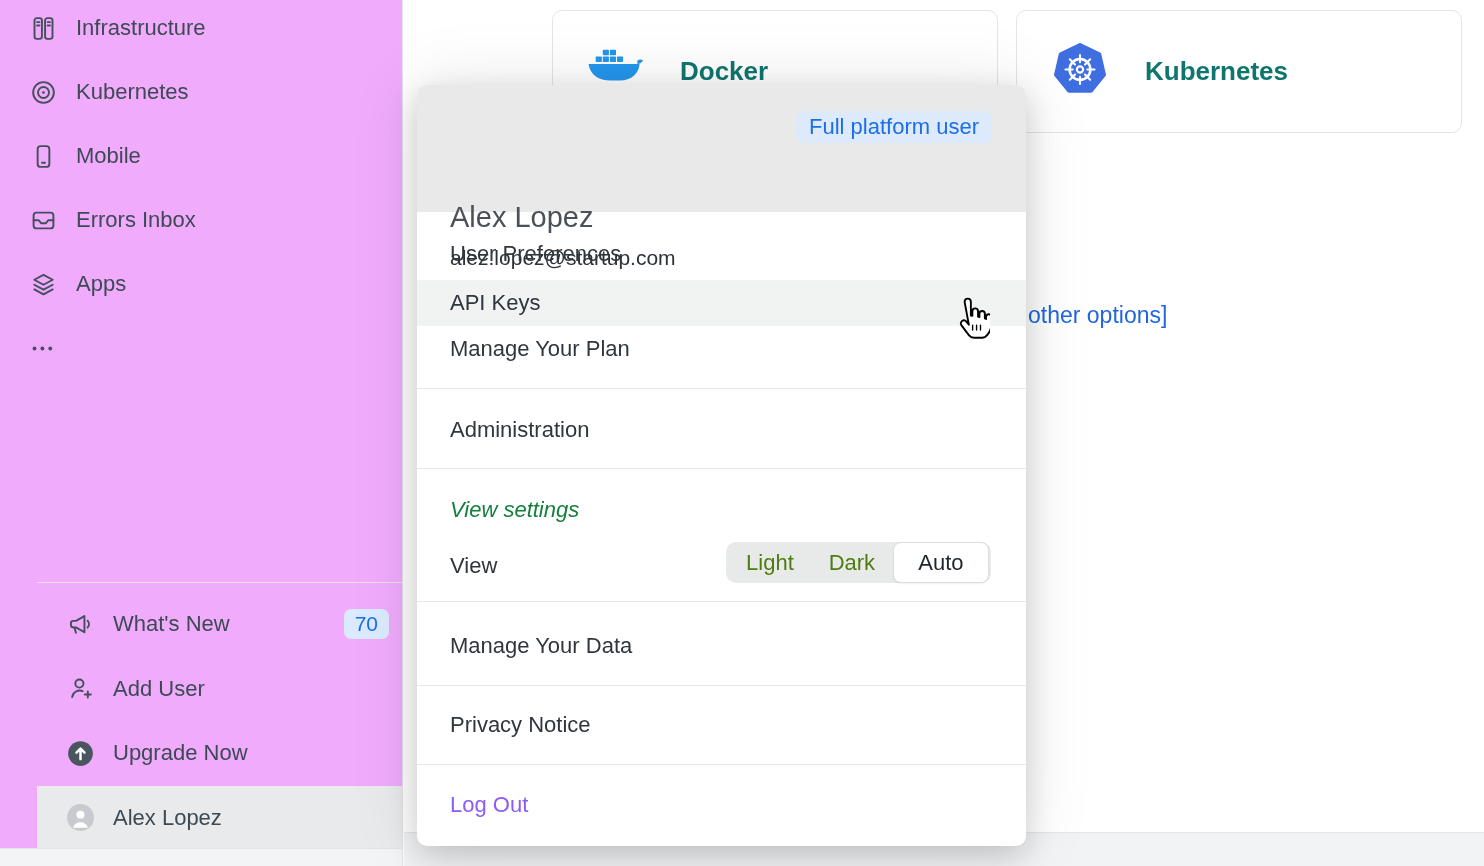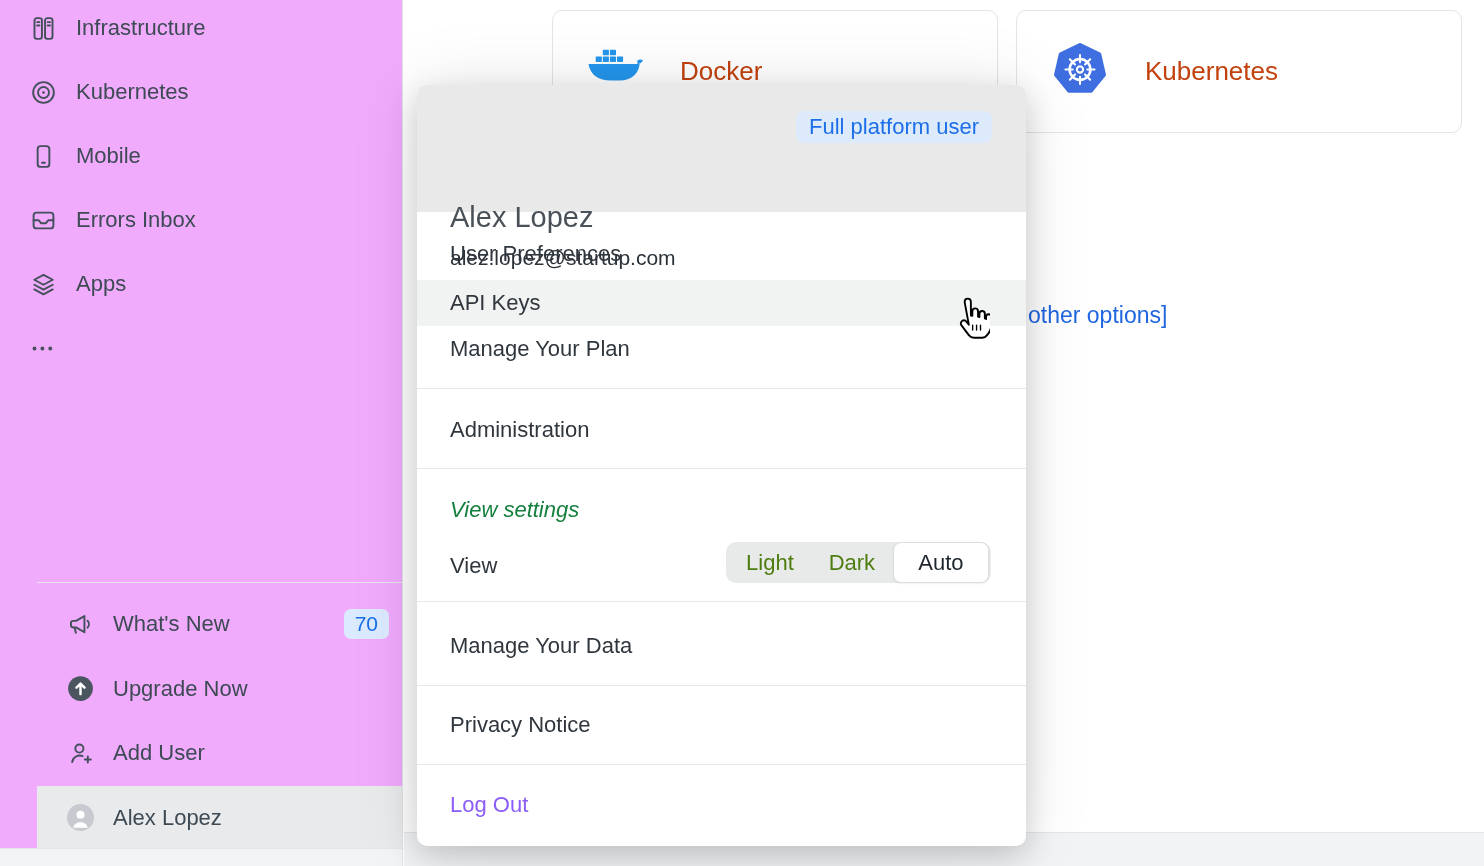--- a/index.html
+++ b/index.html
@@ -31,21 +31,21 @@
 
   
   .content { position:absolute; left:404px; top:0; right:0; bottom:0; background:#ffffff; }
   .platform-card {
     position:absolute; top:10px; height:123px; width:446px;
     background:#ffffff; border:1px solid #e3e4e6; border-radius:10px;
     display:flex; align-items:center; z-index:1; cursor:pointer;
   }
   .card-docker { left:148px; padding-left:33px; }
   .card-k8s { left:612px; padding-left:36px; }
-  .card-title { font-size:26px; font-weight:normal; color:#c2410c; }
+  .card-title { font-size:26px; font-weight:bold; color:#0f766e; }
   .card-docker .card-title { margin-left:34px; }
   .card-k8s .card-title { margin-left:38px; }
   .link-fragment { position:absolute; left:624px; top:302px; font-size:23px; color:#2066e0; z-index:1; cursor:pointer; }
   .content-footer { position:absolute; left:0; right:0; top:832px; bottom:0; background:#f2f3f5; border-top:1px solid #e4e6e8; }
 
   
   .user-menu {
     position:absolute; left:417px; top:85px; width:609px; height:761px;
     background:#ffffff; border-radius:10px; z-index:5;
     box-shadow:0 10px 30px rgba(0,0,0,0.16), 0 0 70px rgba(0,0,0,0.10);
@@ -166,38 +166,38 @@
               <path d="M15.5 4.5L8 8.8H5.6A2.1 2.1 0 0 0 3.5 10.9v1.6a2.1 2.1 0 0 0 2.1 2.1H8l7.5 4.3z"></path>
               <path d="M6.7 14.8l1.2 4.6"></path>
               <path d="M18.3 8.6a4.6 4.6 0 0 1 0 6.2"></path>
             </svg>
         </span>
         <span>What's New</span>
         <span class="badge-count">70</span>
       </div>
 
       <div class="side-row">
-        <span class="sicon fill-circle-icon">
-          <svg viewBox="0 0 24 24">
-              <circle cx="12" cy="12" r="11" fill="#4a5560"></circle>
-              <path d="M12 17v-9M8.4 11.3L12 7.7l3.6 3.6" stroke="#ffffff" stroke-width="2.2" fill="none" stroke-linecap="round" stroke-linejoin="round"></path>
-            </svg>
-        </span>
-        <span>Upgrade Now</span>
-      </div>
-
-      <div class="side-row">
         <span class="sicon">
           <svg viewBox="0 0 24 24">
               <circle cx="11" cy="7.6" r="3.6"></circle>
               <path d="M4.6 19.6a6.8 6.8 0 0 1 9.3-5.3"></path>
               <path d="M15.8 17.4h5.4M18.5 14.7v5.4"></path>
             </svg>
         </span>
         <span>Add User</span>
+      </div>
+
+      <div class="side-row">
+        <span class="sicon fill-circle-icon">
+          <svg viewBox="0 0 24 24">
+              <circle cx="12" cy="12" r="11" fill="#4a5560"></circle>
+              <path d="M12 17v-9M8.4 11.3L12 7.7l3.6 3.6" stroke="#ffffff" stroke-width="2.2" fill="none" stroke-linecap="round" stroke-linejoin="round"></path>
+            </svg>
+        </span>
+        <span>Upgrade Now</span>
       </div>
 
       <div class="side-row selected">
         <span class="sicon fill-circle-icon">
           <svg viewBox="0 0 32 32">
               <circle cx="16" cy="16" r="16" fill="#c7cbd0"></circle>
               <circle cx="16" cy="12.6" r="4.7" fill="#ffffff"></circle>
               <path d="M7.2 28a9.2 9.2 0 0 1 17.6 0z" fill="#ffffff"></path>
             </svg>
         </span>

